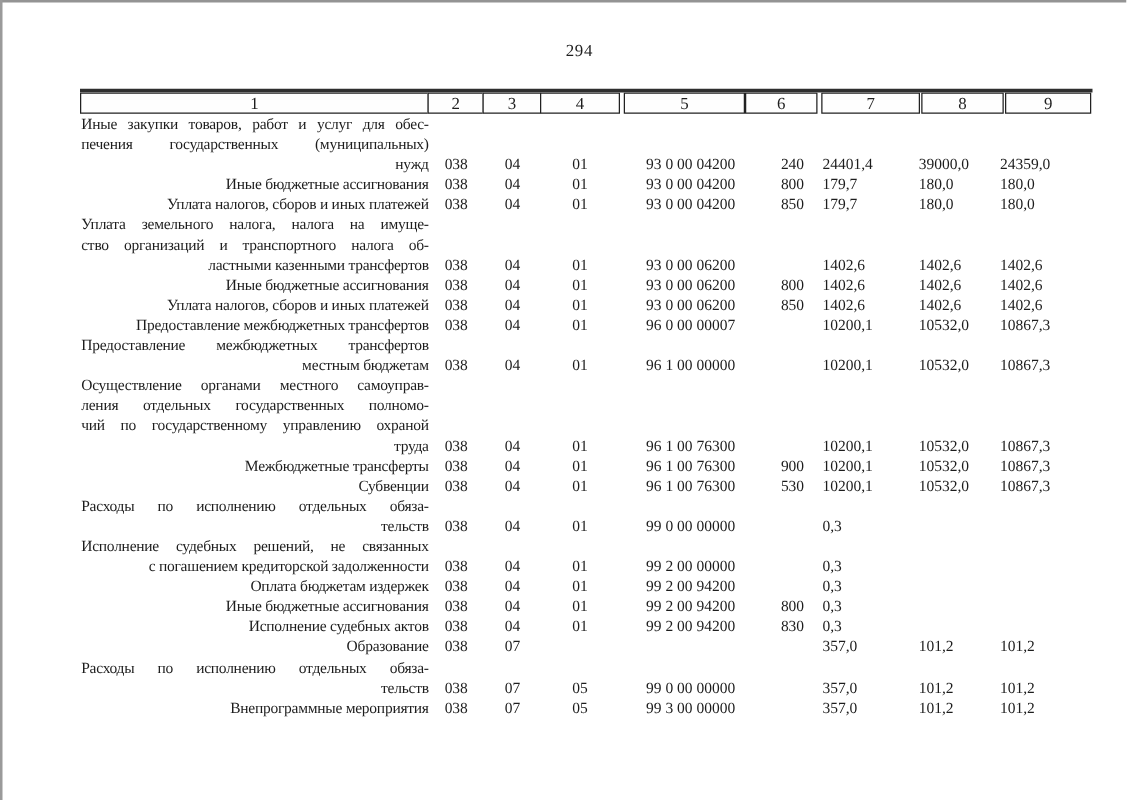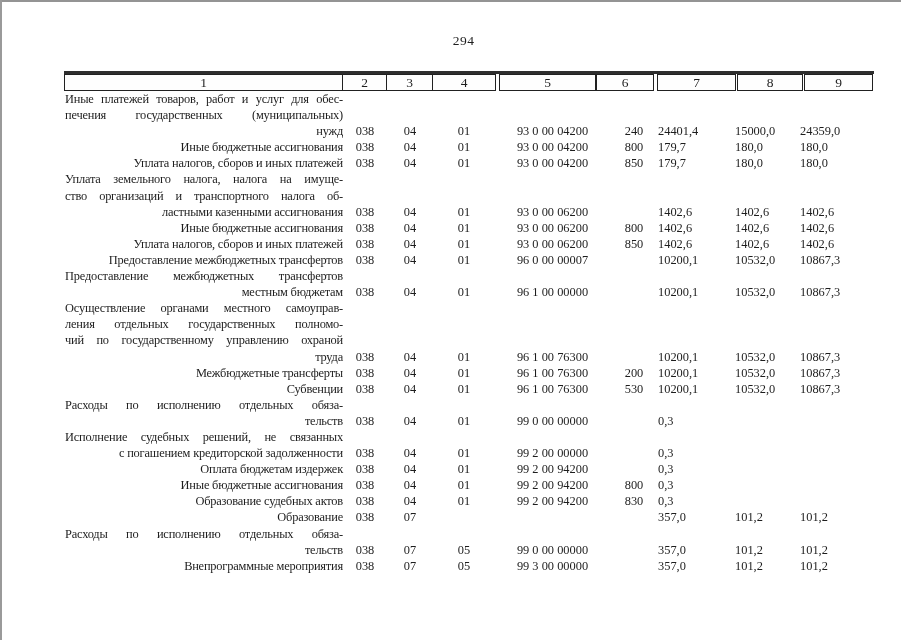--- a/index.html
+++ b/index.html
@@ -111,31 +111,31 @@
       <col style="width:62px">
         <col style="width:115px">
         <col style="width:48px">
       <col style="width:77px">
         <col style="width:65px">
         <col style="width:71px">
     </colgroup>
     <tbody id="tbody">
         <tr>
           <td class="c1">
-            <div class="ln j">Иные платежей товаров, работ и услуг для обес-</div>
+            <div class="ln j">Иные закупки товаров, работ и услуг для обес-</div>
             <div class="ln j">печения государственных (муниципальных)</div>
             <div class="ln">нужд</div>
           </td>
           <td class="num">038</td>
           <td class="num">04</td>
           <td class="num">01</td>
           <td class="num">93 0 00 04200</td>
           <td class="num">240</td>
           <td class="r">24401,4</td>
-          <td class="r">15000,0</td>
+          <td class="r">39000,0</td>
           <td class="r">24359,0</td>
         </tr>
         <tr>
           <td class="c1">
             <div class="ln">Иные бюджетные ассигнования</div>
           </td>
           <td class="num">038</td>
           <td class="num">04</td>
           <td class="num">01</td>
           <td class="num">93 0 00 04200</td>
@@ -154,21 +154,21 @@
           <td class="num">93 0 00 04200</td>
           <td class="num">850</td>
           <td class="r">179,7</td>
           <td class="r">180,0</td>
           <td class="r">180,0</td>
         </tr>
         <tr>
           <td class="c1">
             <div class="ln j">Уплата земельного налога, налога на имуще-</div>
             <div class="ln j">ство организаций и транспортного налога об-</div>
-            <div class="ln">ластными казенными ассигнования</div>
+            <div class="ln">ластными казенными трансфертов</div>
           </td>
           <td class="num">038</td>
           <td class="num">04</td>
           <td class="num">01</td>
           <td class="num">93 0 00 06200</td>
           <td class="num"></td>
           <td class="r">1402,6</td>
           <td class="r">1402,6</td>
           <td class="r">1402,6</td>
         </tr>
@@ -242,21 +242,21 @@
           <td class="r">10867,3</td>
         </tr>
         <tr>
           <td class="c1">
             <div class="ln">Межбюджетные трансферты</div>
           </td>
           <td class="num">038</td>
           <td class="num">04</td>
           <td class="num">01</td>
           <td class="num">96 1 00 76300</td>
-          <td class="num">200</td>
+          <td class="num">900</td>
           <td class="r">10200,1</td>
           <td class="r">10532,0</td>
           <td class="r">10867,3</td>
         </tr>
         <tr>
           <td class="c1">
             <div class="ln">Субвенции</div>
           </td>
           <td class="num">038</td>
           <td class="num">04</td>
@@ -316,21 +316,21 @@
           <td class="num">04</td>
           <td class="num">01</td>
           <td class="num">99 2 00 94200</td>
           <td class="num">800</td>
           <td class="r">0,3</td>
           <td class="r"></td>
           <td class="r"></td>
         </tr>
         <tr>
           <td class="c1">
-            <div class="ln">Образование судебных актов</div>
+            <div class="ln">Исполнение судебных актов</div>
           </td>
           <td class="num">038</td>
           <td class="num">04</td>
           <td class="num">01</td>
           <td class="num">99 2 00 94200</td>
           <td class="num">830</td>
           <td class="r">0,3</td>
           <td class="r"></td>
           <td class="r"></td>
         </tr>

